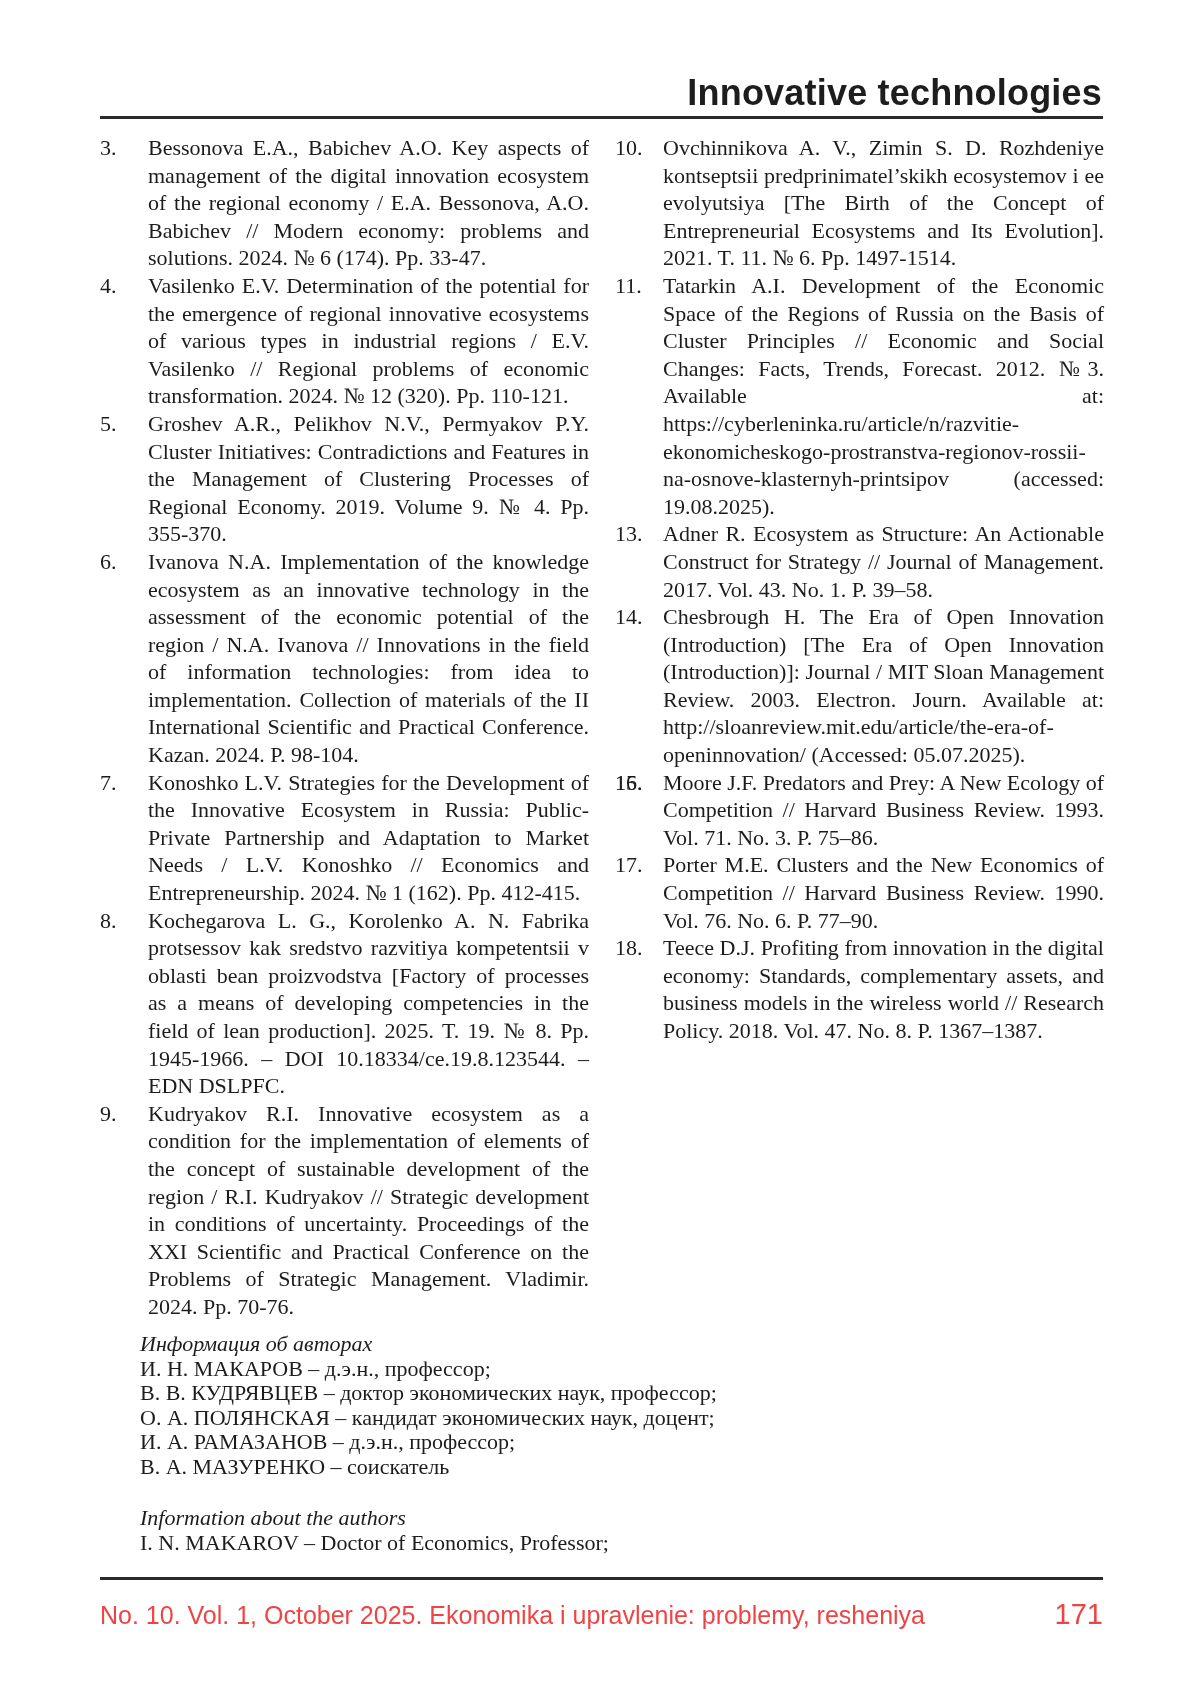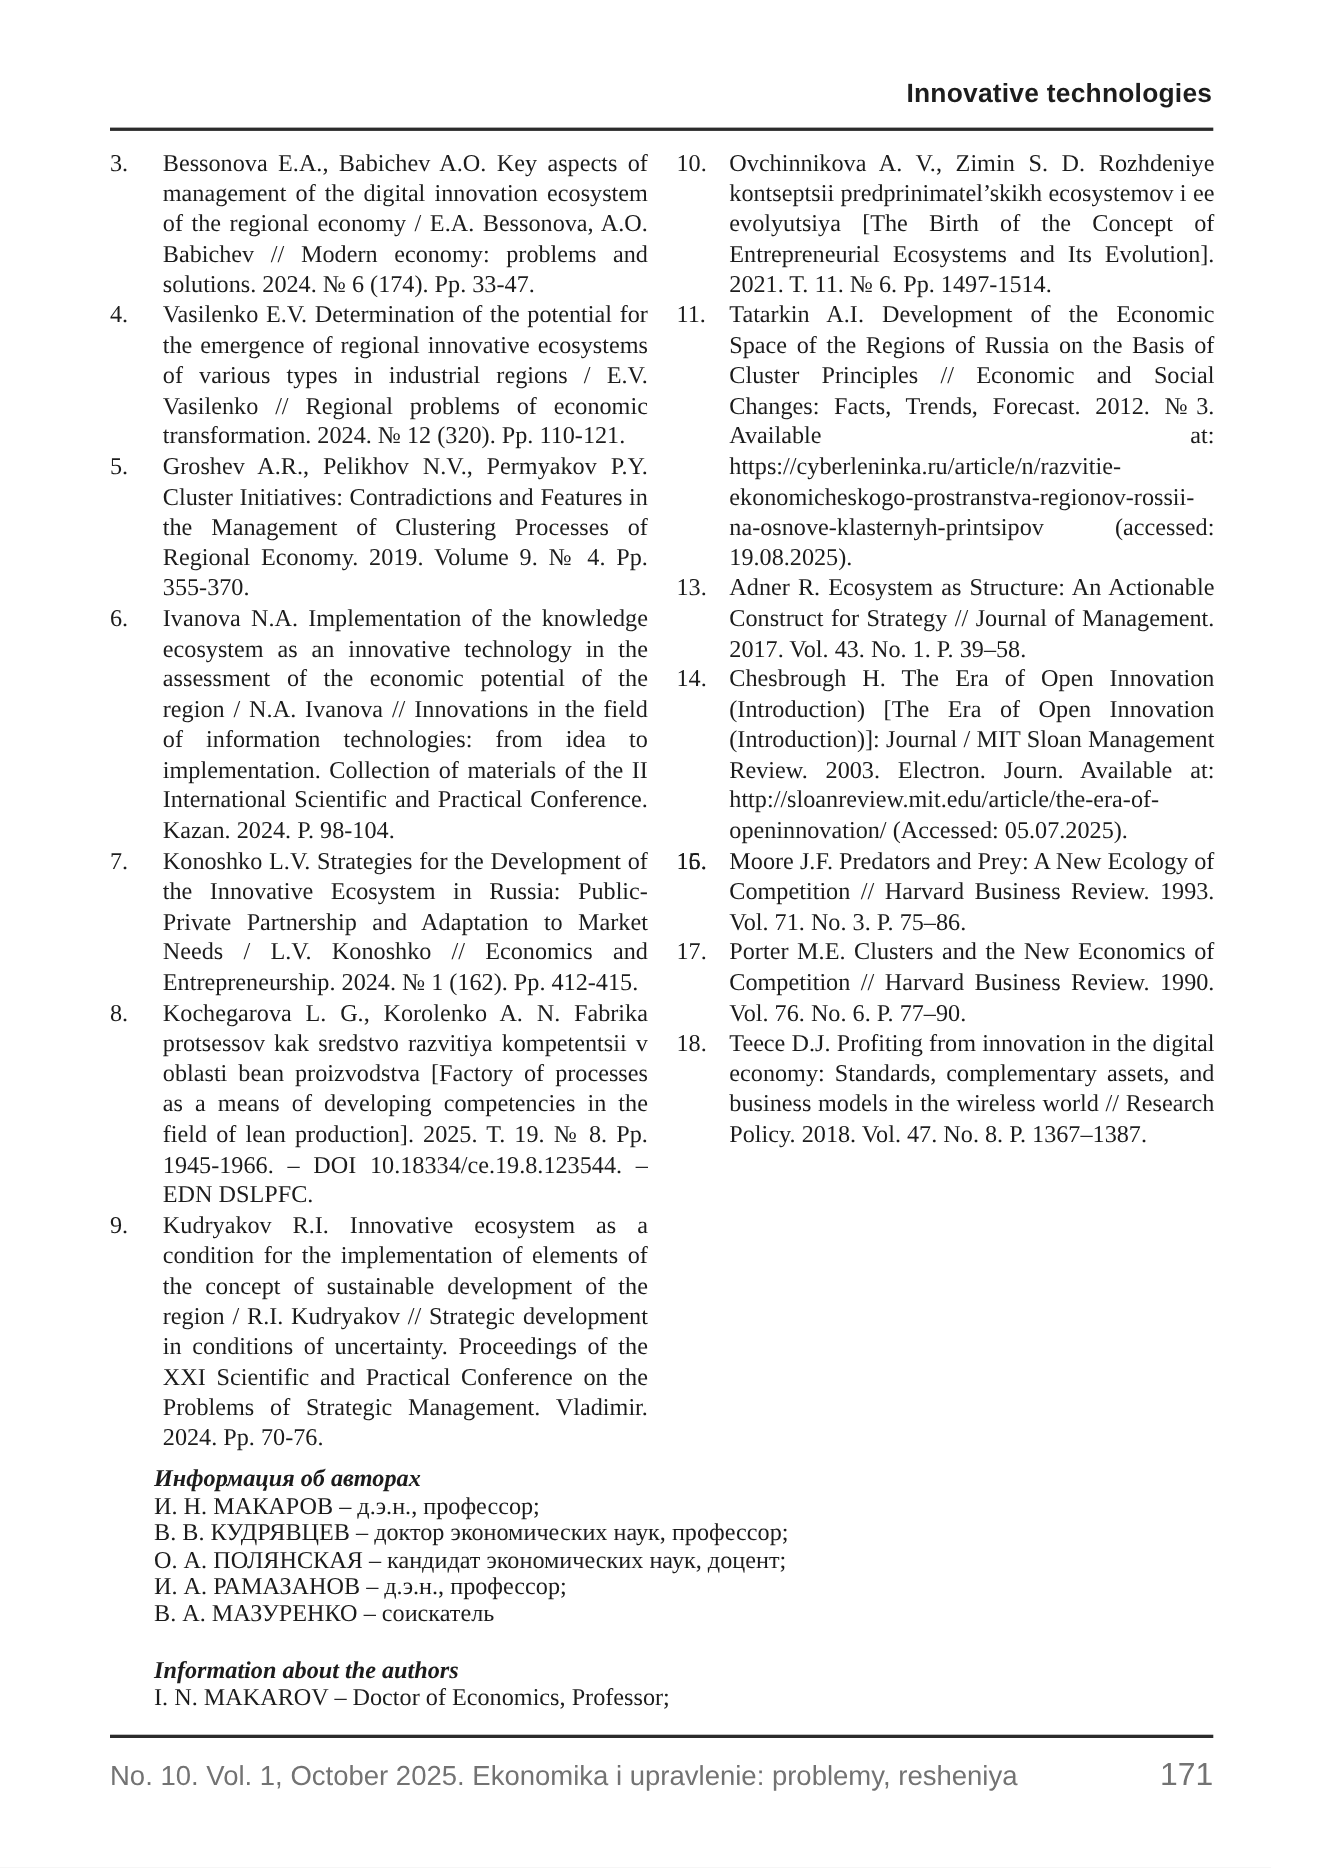--- a/index.html
+++ b/index.html
@@ -12,21 +12,21 @@
     color: #1c1c1c;
     overflow: hidden;
   }
   
   .running-head {
     position: absolute;
     top: 72px;
     right: 98px;
     font-family: "Liberation Sans", sans-serif;
     font-weight: bold;
-    font-size: 24px;
+    font-size: 36px;
     letter-spacing: 0.2px;
     color: #1d1d1d;
     text-align: right;
   }
   .header-rule {
     position: absolute;
     top: 116px;
     left: 100px;
     width: 1003px;
     height: 3px;
@@ -66,41 +66,41 @@
     color: #1c1c1c;
   }
   .authors-en {
     position: absolute;
     left: 140px;
     top: 1505px;
     font-size: 22px;
     line-height: 25px;
     color: #1c1c1c;
   }
-  .authors-heading { font-style: italic; font-weight: bold; }
+  .authors-heading { font-style: italic; }
   
   .footer-rule {
     position: absolute;
     top: 1577px;
     left: 100px;
     width: 1003px;
     height: 3px;
     background: #2b2b2b;
   }
   .footer-row {
     position: absolute;
     top: 1598px;
     left: 100px;
     width: 1003px;
     display: flex;
     justify-content: space-between;
     align-items: baseline;
     font-family: "Liberation Sans", sans-serif;
     font-size: 25px;
-    color: #737373;
+    color: #ef4444;
     gap: 25px;
   }
   .page-number { font-size: 29px; }
 </style>
 </head>
 <body>
 
 <div class="page">
 
   <div class="running-head">Innovative technologies</div>

